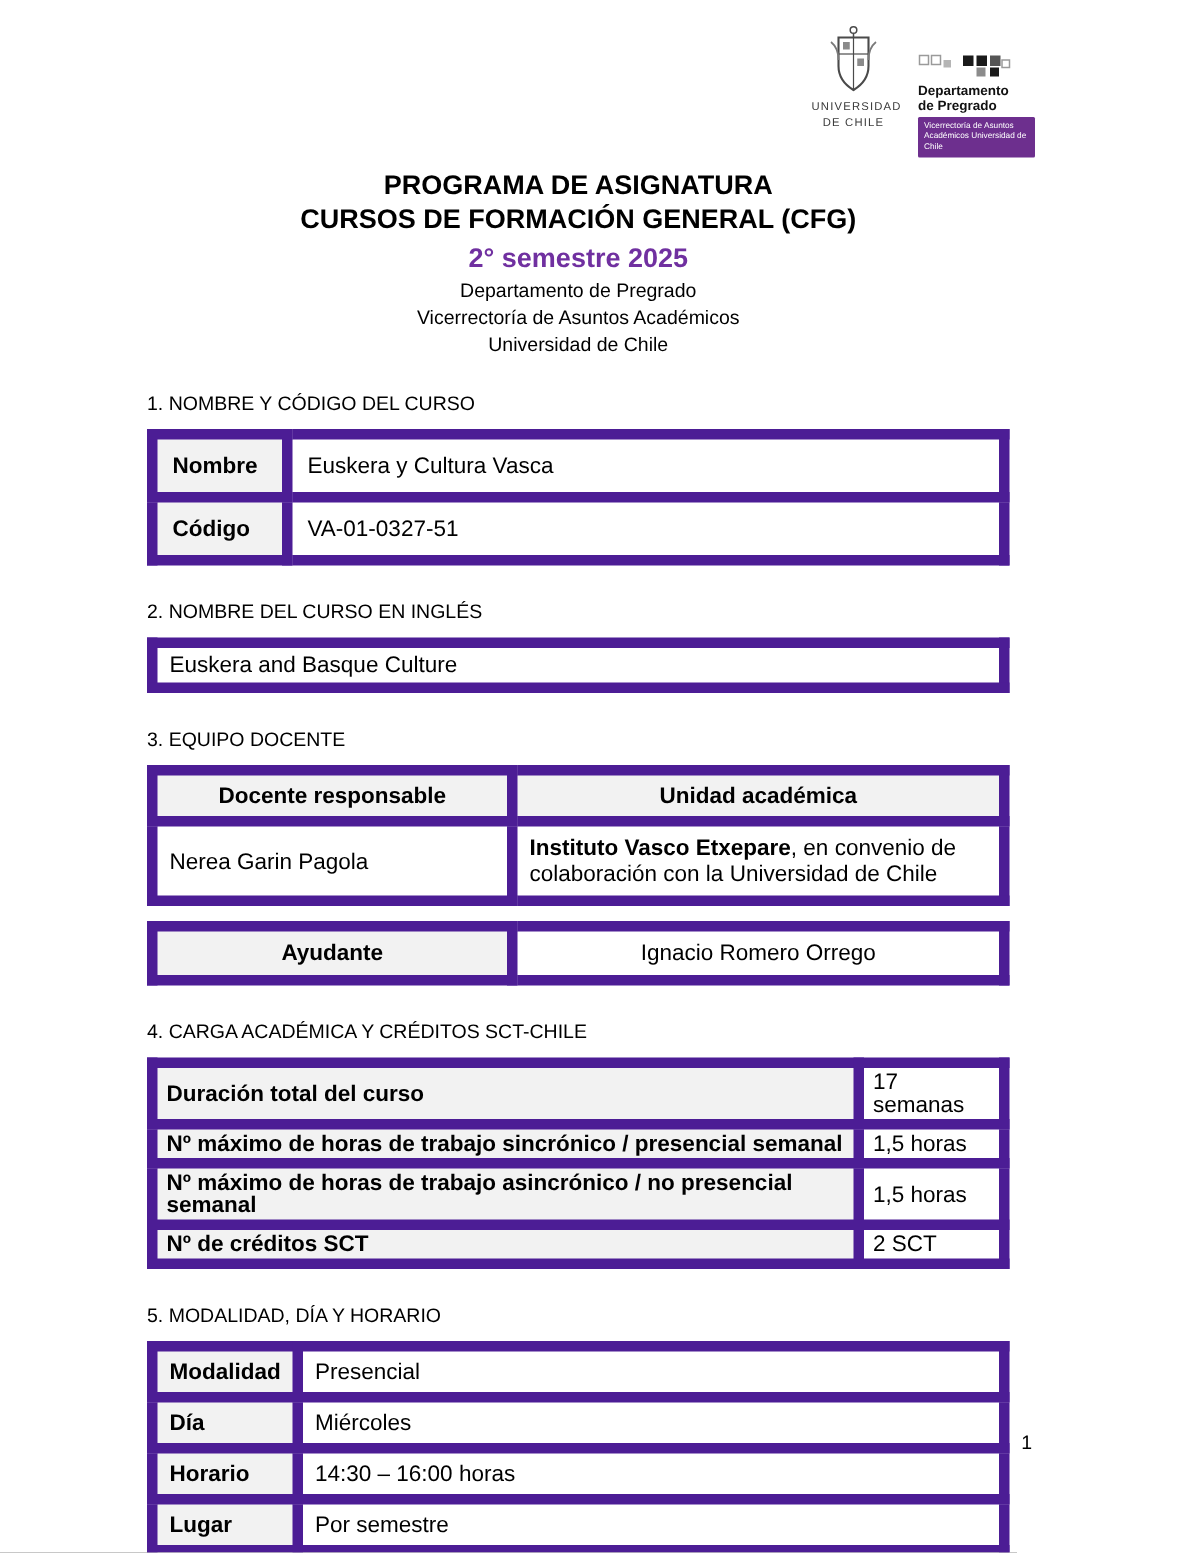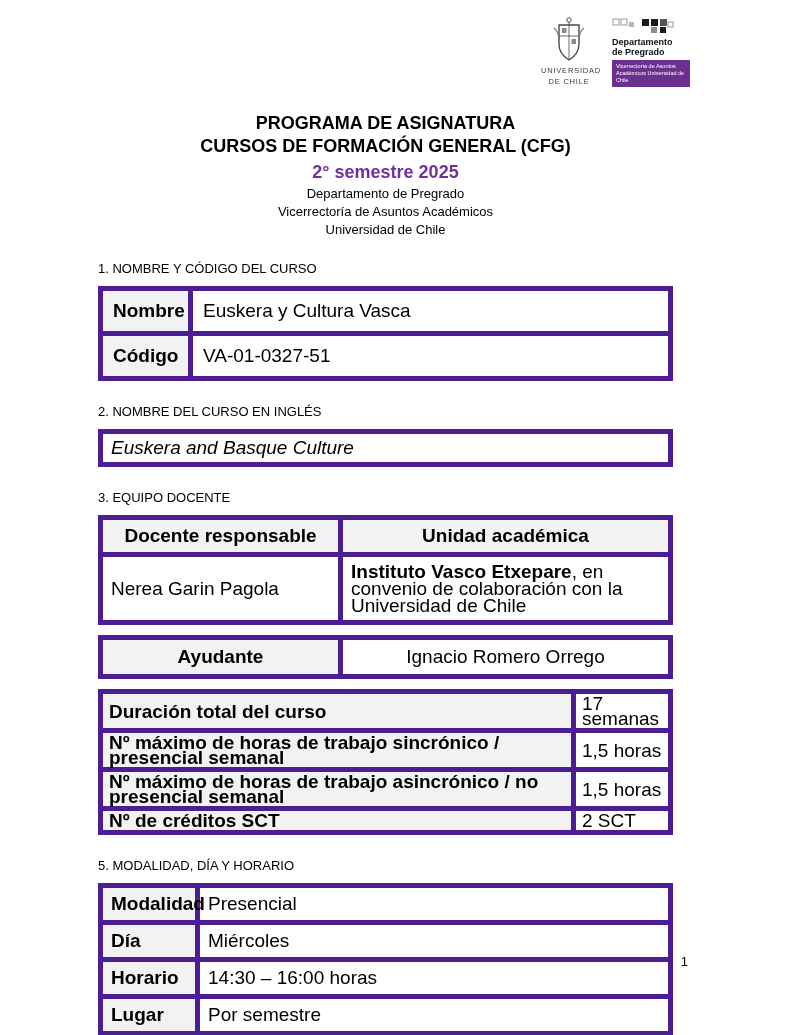--- a/index.html
+++ b/index.html
@@ -7,41 +7,41 @@
   .page {
     width: 800px; height: 1035px; margin: 0 auto; background: #ffffff;
     position: relative; font-family: "Liberation Sans", sans-serif; color: #000;
     overflow: hidden;
   }
   
   .logos { position: absolute; top: 14px; left: 0; width: 800px; height: 90px; }
   .uchile-logo { position: absolute; left: 541px; top: 2px; width: 56px; text-align: center; }
   .uchile-logo svg { display: block; margin: 0 auto; }
   .uchile-word { font-size: 7.5px; letter-spacing: 0.8px; color: #3a3a3a; line-height: 9px; margin-top: 2px; }
-  .pregrado-logo { position: absolute; left: 612px; top: 4px; width: 92px; }
+  .pregrado-logo { position: absolute; left: 612px; top: 22px; width: 92px; }
   .mosaic { display: block; }
   .pregrado-title { font-size: 9px; font-weight: bold; line-height: 10px; color: #111; margin-top: 3px; }
   .pregrado-bar { margin-top: 3px; background: #6d2f8e; color: #fff; font-size: 5.5px; line-height: 7px; padding: 3px 4px; border-radius: 1px; width: 78px; }
   
   .content { position: absolute; left: 98px; top: 0; width: 575px; }
   .title-block { padding-top: 112px; text-align: center; }
   .title-main { font-size: 18px; font-weight: bold; line-height: 23px; }
   .title-sem { font-size: 18px; font-weight: bold; line-height: 24px; color: #7030a0; margin-top: 2px; }
   .title-sub { font-size: 13px; line-height: 17px; margin-top: 1px; }
   .title-sub:first-of-type { margin-top: 6px; }
   .sec-heading { font-size: 13px; font-weight: normal; margin-top: 23px; }
   table.tbl { border-collapse: collapse; width: 100%; margin-top: 10px; table-layout: fixed; }
-  table.tbl td, table.tbl th { border: 5px solid #4c1d95; font-size: 19px; vertical-align: middle; }
+  table.tbl td, table.tbl th { border: 7px solid #4c1d95; font-size: 15px; vertical-align: middle; }
   td.lbl { background: #f2f2f2; font-weight: bold; }
   th.hdr { background: #f2f2f2; font-weight: bold; text-align: center; padding: 5px 6px; }
   
   .tbl-s1 td { padding: 9px 10px; }
   .tbl-s1 .c1 { width: 90px; }
   
-  .tbl-s2 td { padding: 3px 8px; font-style: italic; }
+  .tbl-s2 td { padding: 3px 8px; }
   
   .tbl-s3 .c1 { width: 240px; }
   .tbl-s3 td { padding: 6px 8px; line-height: 17px; }
   .tbl-ayu { margin-top: 18px; text-align: center; }
   .tbl-ayu .c1 { width: 240px; }
   .tbl-ayu td { padding: 6px 8px; }
   .b { font-weight: bold; }
   
   .tbl-s4 td { padding: 2px 6px; line-height: 15px; }
   .tbl-s4 .c2 { width: 97px; }
@@ -142,20 +142,21 @@
       </table>
     <table class="tbl tbl-ayu">
       <tbody>
           <tr>
         <td class="lbl c1">Ayudante</td>
         <td>Ignacio Romero Orrego</td>
       </tr>
     </tbody>
       </table>
 
+    <div class="sec-heading">4. CARGA ACADÉMICA Y CRÉDITOS SCT-CHILE</div>
     <table class="tbl tbl-s4">
       <tbody>
           <tr>
         <td class="lbl">Duración total del curso</td>
         <td class="c2">17 semanas</td>
       </tr>
       <tr>
         <td class="lbl">Nº máximo de horas de trabajo sincrónico / presencial semanal</td>
         <td class="c2">1,5 horas</td>
       </tr>

